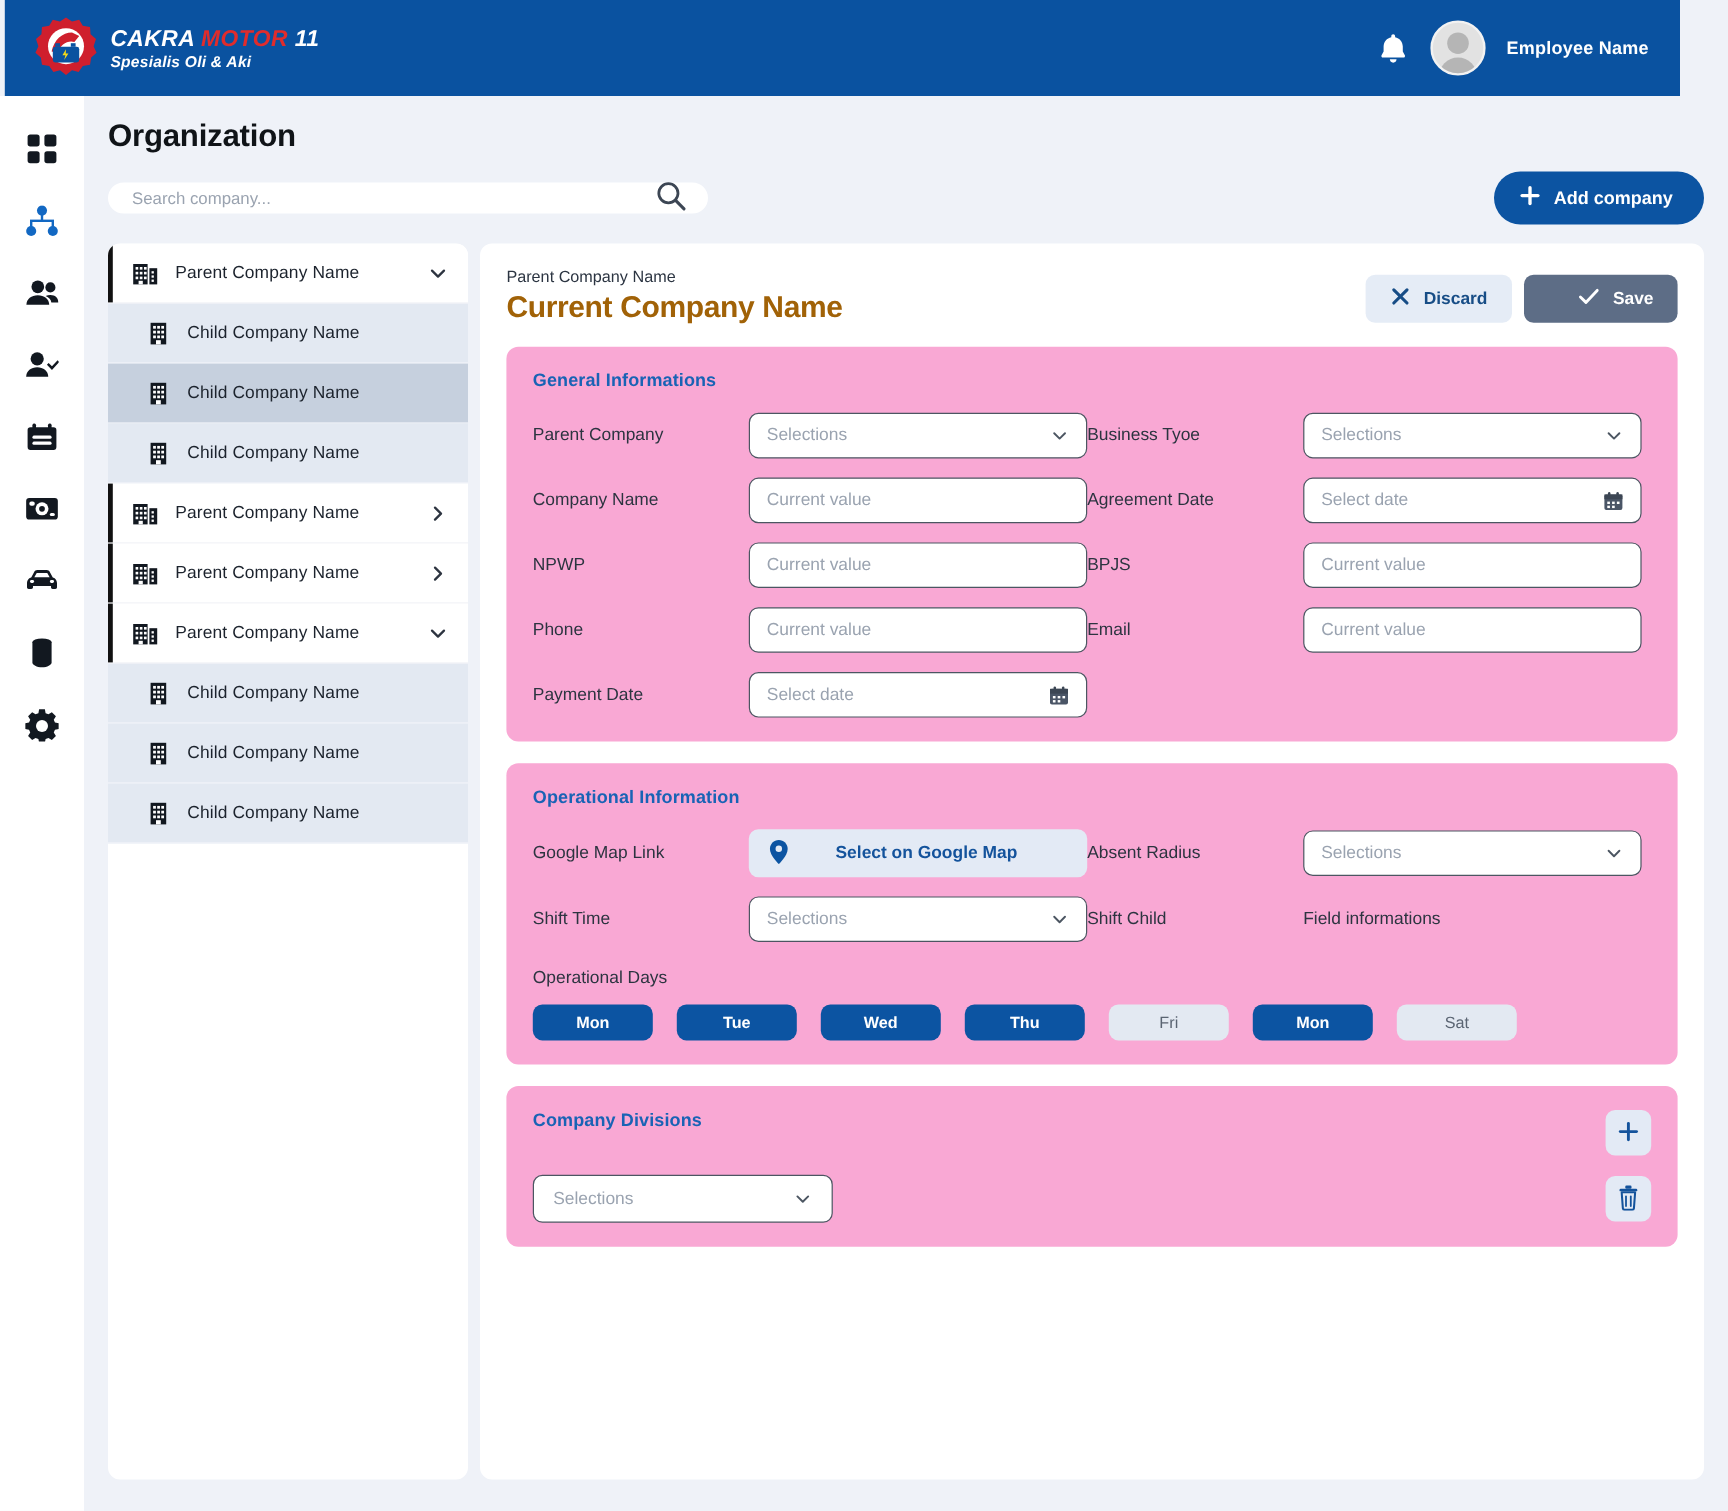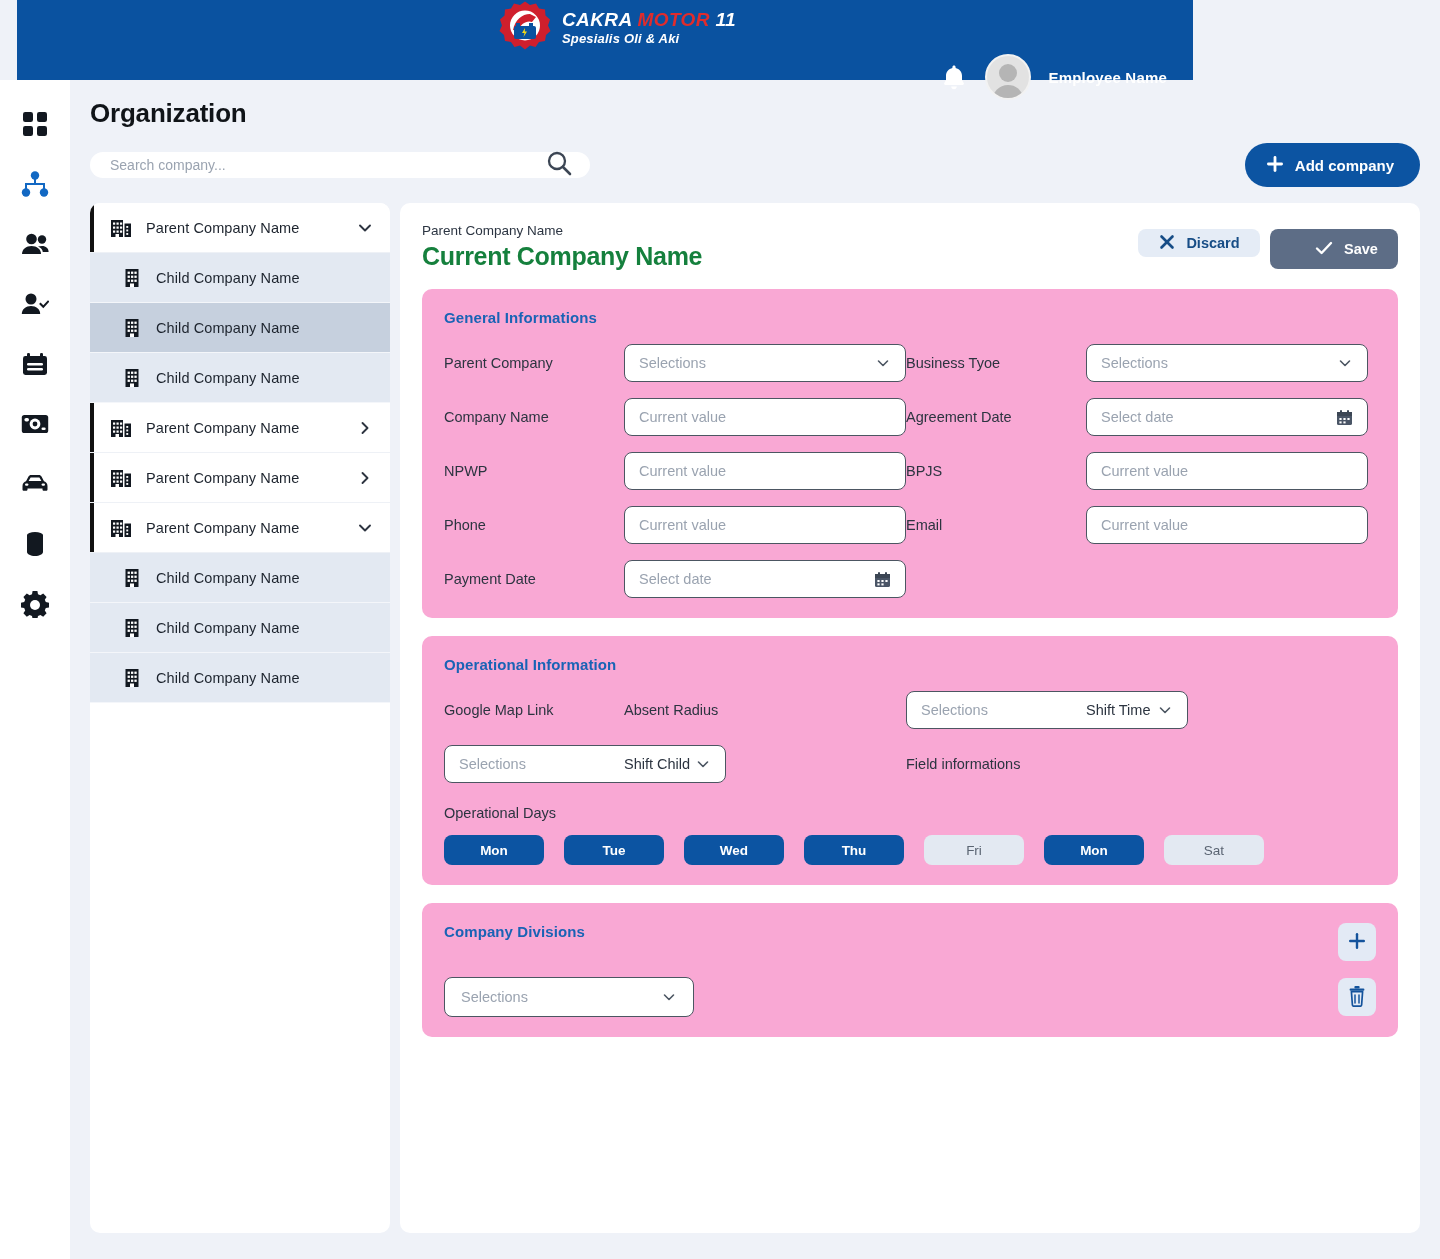--- a/index.html
+++ b/index.html
@@ -5,26 +5,25 @@
   * { box-sizing: border-box; margin: 0; padding: 0; }
   html, body {
     width: 1440px; height: 1259px;
     font-family: "Liberation Sans", sans-serif;
     background: #eff2f8;
     overflow: hidden;
   }
 
   
   .topbar {
-    position: absolute; top: 0; left: 17px;
-    width: 1176px; height: 80px;
+    position: absolute; top: 0; left: 4px;
+    width: 1396px; height: 80px;
     background: #0a52a0;
     display: flex; align-items: center;
     z-index: 20;
-    flex-direction: column;
   }
   .brand { display: flex; align-items: center; margin-left: 24px; gap: 10px; }
   .brand-mark { width: 54px; height: 54px; position: relative; flex: none; }
   .brand-text { display: flex; flex-direction: column; line-height: 1; }
   .brand-line1 {
     font-size: 19px; font-weight: bold; font-style: italic;
     letter-spacing: .4px; white-space: nowrap;
   }
   .brand-line1 .w1 { color: #ffffff; }
   .brand-line1 .w2 { color: #e02c2c; }
@@ -133,25 +132,25 @@
   
   .main-card {
     flex: 1; height: 1030px;
     background: #ffffff; border-radius: 10px;
     padding: 20px 22px;
     overflow: hidden;
   }
   .card-head { display: flex; align-items: flex-start; }
   .breadcrumb { font-size: 13.5px; color: #2c3542; margin-bottom: 4px; }
   .current-title {
-    font-size: 25px; font-weight: bold; color: #15803d; letter-spacing: -.3px;
+    font-size: 25px; font-weight: bold; color: #a16207; letter-spacing: -.3px;
   }
   .head-actions { margin-left: auto; display: flex; gap: 10px; padding-top: 6px; }
   .btn-discard {
-    height: 28px; min-width: 122px;
+    height: 40px; min-width: 122px;
     background: #e5ecf6; color: #174d86;
     border: 0; border-radius: 8px; cursor: pointer;
     display: flex; align-items: center; justify-content: center; gap: 10px;
     font-family: "Liberation Sans", sans-serif; font-size: 14.5px; font-weight: bold;
   }
   .btn-save {
     height: 40px; min-width: 128px;
     background: #5d6d86; color: #ffffff;
     border: 0; border-radius: 8px; cursor: pointer;
     display: flex; align-items: center; justify-content: center; gap: 10px;
@@ -751,20 +750,29 @@
 
         </div>
       </div>
 
       <div class="section">
         <div class="section-title">Operational Information</div>
 
         <div class="form-grid">
 
           <div class="f-label">Google Map Link</div>
+          <button class="map-btn">
+            <span>
+              <svg width="18" height="22" viewBox="0 0 18 22">
+                <path d="M9 1 C4.9 1 1.6 4.3 1.6 8.4 C1.6 13.9 9 21 9 21 C9 21 16.4 13.9 16.4 8.4 C16.4 4.3 13.1 1 9 1 Z" fill="#0c54a2"></path>
+                <circle cx="9" cy="8.3" r="2.7" fill="#e3eaf5"></circle>
+              </svg>
+            </span>
+            <span class="map-text">Select on Google Map</span>
+          </button>
 
           <div class="f-label">Absent Radius</div>
           <div class="ctl">
             <span>Selections</span>
             <span class="ctl-tail">
               <svg width="16" height="16" viewBox="0 0 16 16">
                   <polyline points="3.5,6 8,10.5 12.5,6" fill="none" stroke="#4c5662" stroke-width="1.6" stroke-linecap="round" stroke-linejoin="round"></polyline>
                 </svg>
             </span>
           </div>

